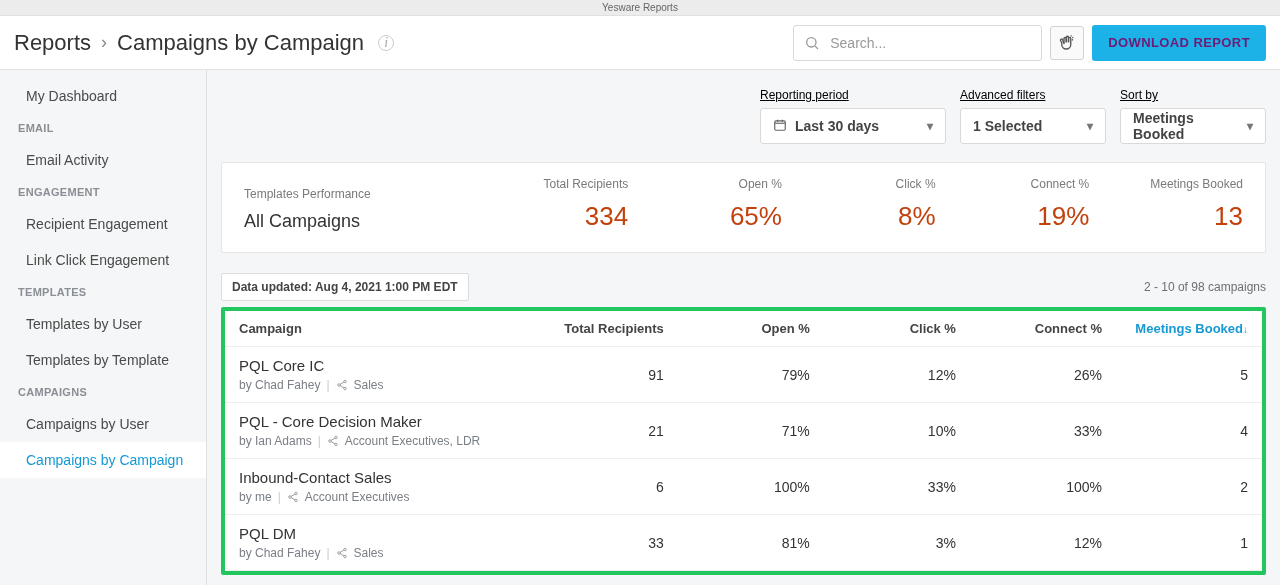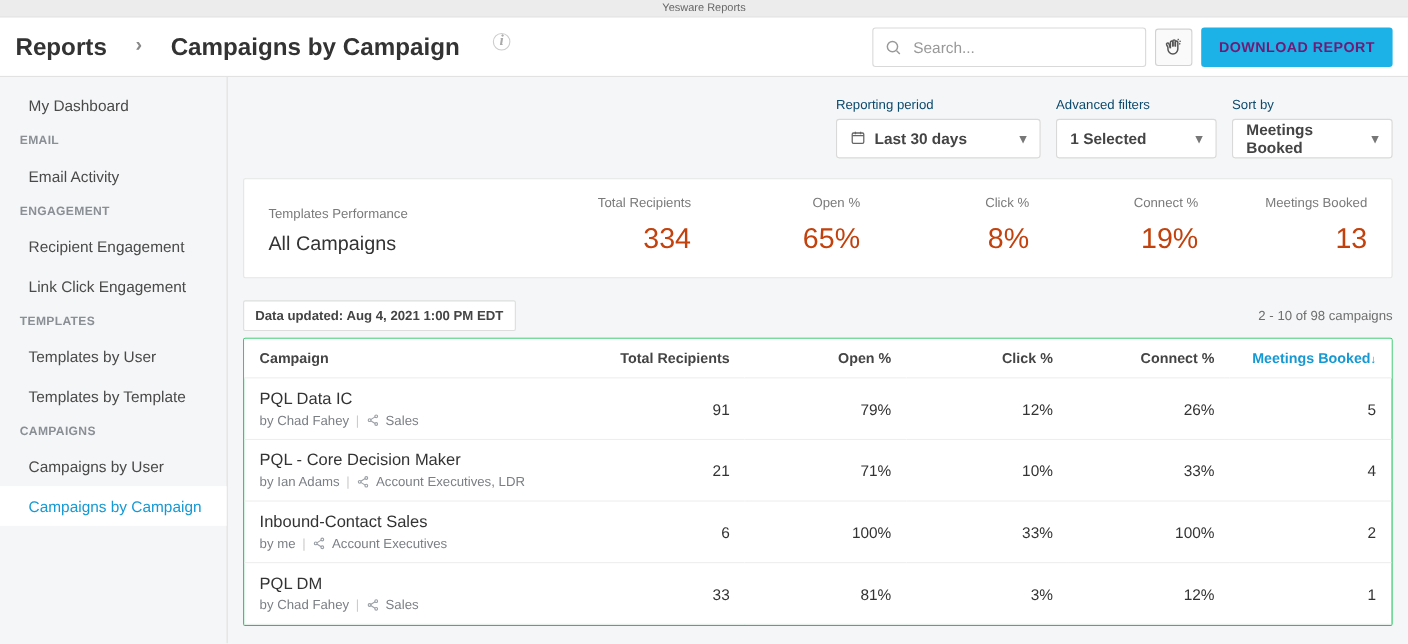--- a/index.html
+++ b/index.html
@@ -5,21 +5,21 @@
   * { box-sizing: border-box; }
   html, body { margin:0; padding:0; font-family: -apple-system, BlinkMacSystemFont, "Segoe UI", Arial, sans-serif; background:#f5f6f7; color:#333; }
   body { width:1280px; height:585px; overflow:hidden; }
 
   .titlebar { height:16px; line-height:16px; font-size:10px; color:#666; text-align:center; background:#ececed; border-bottom:1px solid #e0e0e0; }
 
   .header {
     height:54px; background:#fff; border-bottom:1px solid #e2e2e2;
     display:flex; align-items:center; padding:0 14px; gap:8px;
   }
-  .breadcrumb { display:flex; gap:26px; font-size:22px; color:#333; font-weight:700;}
+  .breadcrumb { display:flex; align-items:center; gap:10px; font-size:22px; color:#333; font-weight:400;}
   .breadcrumb .root { }
   .breadcrumb .arrow { color:#888; font-size:18px;}
   .breadcrumb .current { }
   .info-icon { margin-left:4px; color:#aaa; font-size:14px; border:1px solid #ccc; width:16px; height:16px; line-height:14px; text-align:center; border-radius:50%; font-family:serif; font-style:italic;}
   .spacer { flex:1; }
 
   .search-wrap {
     display:flex; align-items:center; width:249px; height:36px; border:1px solid #d9d9d9; border-radius:3px;
     padding:0 10px; color:#888; font-size:14px;
   }
@@ -46,21 +46,21 @@
     display:flex; flex-direction:column; font-size:14px;
   }
   .side-item { padding:10px 18px 10px 26px; color:#4a4a4a; cursor:pointer;}
   .side-group { padding:8px 18px; font-size:11px; letter-spacing:0.3px; color:#8a8f95; font-weight:600;}
   .side-item.active { background:#fff; color:#1699d3; }
 
   .main { flex:1; overflow:auto; padding:18px 14px 0 14px; }
 
   .filters { display:flex; gap:14px; justify-content:flex-end; margin-bottom:18px;}
   .filter-col { display:flex; flex-direction:column; gap:6px;}
-  .filter-label { font-size:12px; color:#0c4a6e;}
+  .filter-label { font-size:12px; color:#000000;text-decoration:underline;}
   .select {
     height:36px; border:1px solid #d9d9d9; background:#fff; border-radius:3px; font-size:14px;
     display:flex; align-items:center; padding:0 12px; color:#444; justify-content:space-between; gap:10px;
     cursor:pointer;
     font-weight:bold;
   }
   .select .left { display:flex; align-items:center; gap:8px;}
   .chev { color:#777; font-size:12px;}
 
   .summary-card {
@@ -72,21 +72,21 @@
   .summary-card .cell:first-child { text-align:left;}
   .summary-card .cap { font-size:12px; color:#7a7a7a; margin-bottom:10px;}
   .summary-card .big { font-size:26px; color:#c2410c;}
   .summary-card .title-big { font-size:18px; color:#333; font-weight:400;}
 
   .table-head-row { display:flex; justify-content:space-between; align-items:center; margin-bottom:6px;}
   .chip { background:#fff; border:1px solid #ddd; border-radius:2px; font-size:12px; font-weight:700; padding:6px 10px; color:#444;}
   .range-text { font-size:12px; color:#6f6f6f; }
 
   .table {
-    background:#fff; border:1px solid #22c55e; border-radius:2px;
+    background:#fff; border:4px solid #22c55e; border-radius:2px;
     display:grid; grid-template-columns: 2.1fr 1fr 1fr 1fr 1fr 1fr;
   }
   .th, .td { padding:10px 14px; font-size:14px; border-bottom:1px solid #eee;}
   .th { font-weight:700; font-size:13px; color:#444; background:#fff;}
   .th.right, .td.num { text-align:right;}
   .sorted { color:#1699d3; }
   .sorted .arrow-down { font-size:10px; }
 
   .campaign-cell { display:flex; flex-direction:column; gap:4px;}
   .campaign-name { font-size:15px; color:#333;}
@@ -221,21 +221,21 @@
 
     <div class="table" id="data-table">
         <div class="th sortable">Campaign</div>
         <div class="th sortable right">Total Recipients</div>
         <div class="th sortable right">Open %</div>
         <div class="th sortable right">Click %</div>
         <div class="th sortable right">Connect %</div>
         <div class="th sortable right sorted">Meetings Booked<span class="arrow-down">↓</span></div>
         <div class="td row-body">
           <div class="campaign-cell">
-            <div class="campaign-name">PQL Data IC</div>
+            <div class="campaign-name">PQL Core IC</div>
             <div class="campaign-meta">by Chad Fahey <span class="div">|</span> <span class="share-ic">
                 <svg width="12" height="12" viewBox="0 0 24 24" fill="none" stroke="#9aa0a6" stroke-width="2">
                   <circle cx="18" cy="5" r="2.5"></circle>
                   <circle cx="6" cy="12" r="2.5"></circle>
                   <circle cx="18" cy="19" r="2.5"></circle>
                   <line x1="8" y1="11" x2="16" y2="6"></line>
                   <line x1="8" y1="13" x2="16" y2="18"></line>
                 </svg>
               </span> Sales</div>
           </div>

